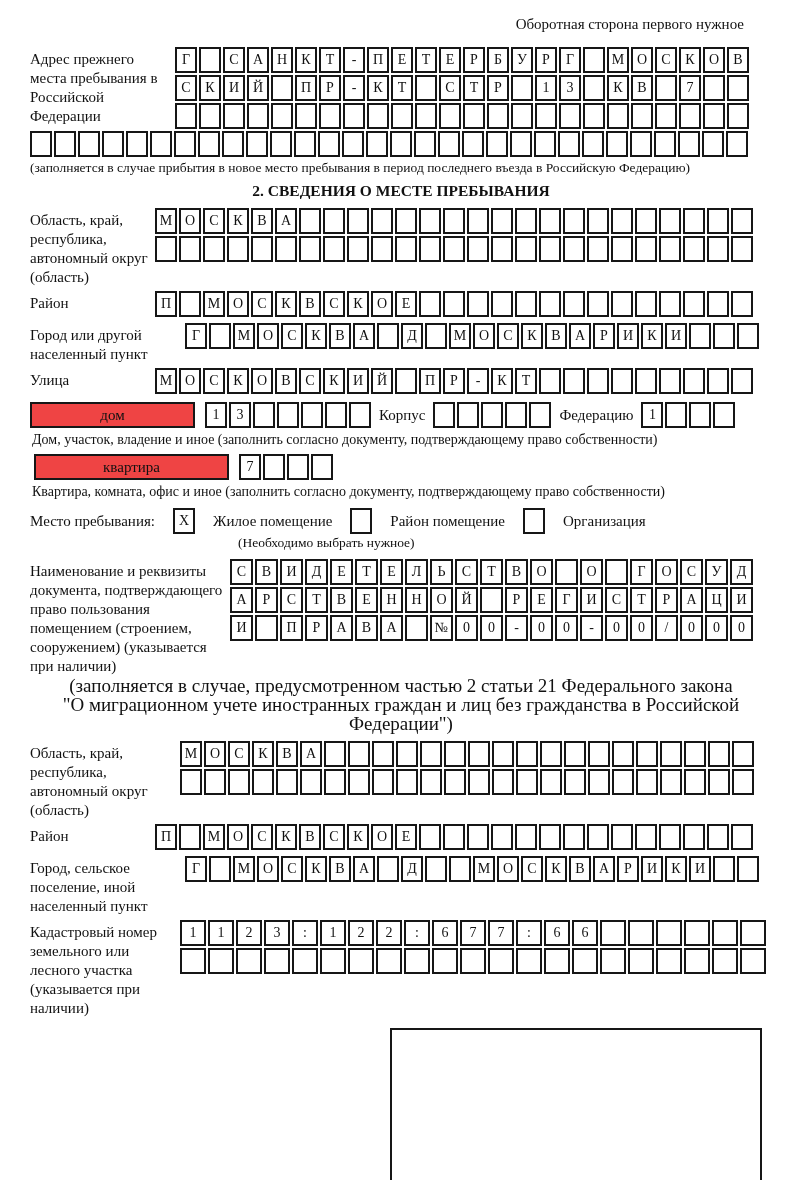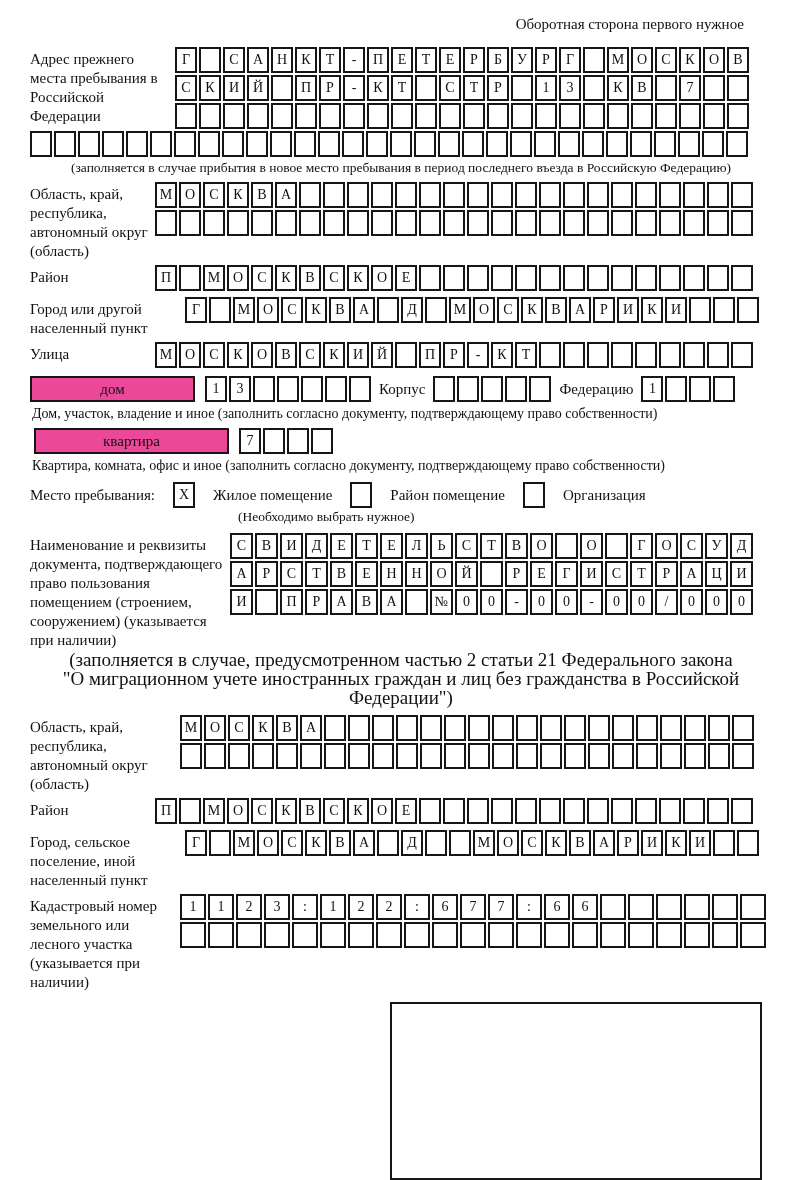--- a/index.html
+++ b/index.html
@@ -16,26 +16,26 @@
   .col{display:flex;flex-direction:column;}
   .cells{display:flex;gap:2px;margin-bottom:2px;}
   .cell{
     width:22px;height:26px;flex:none;box-sizing:border-box;
     border:2px solid #161616;background:#fff;
     display:flex;align-items:center;justify-content:center;
     font-size:14px;line-height:1;
   }
   .cells-md .cell{width:23px;}
   .cells-lg .cell{width:26px;}
-  .caption{font-size:13.5px;text-align:center;margin:3px 0 6px 0;}
+  .caption{font-size:13.5px;margin:3px 0 6px 0;}
   .caption-left{font-size:14px;margin:2px 0 6px 2px;}
   .sec-title{text-align:center;font-weight:bold;font-size:15.5px;margin:6px 0 8px 0;}
   .bigfield{
     height:26px;box-sizing:border-box;border:2px solid #161616;flex:none;
-    display:flex;align-items:center;justify-content:center;font-size:15px;background:#ec4899;
+    display:flex;align-items:center;justify-content:center;font-size:15px;background:#ef4444;
   }
   .inline-lbl{font-size:15px;line-height:26px;padding:0 8px;flex:none;}
   .mesto-row{display:flex;align-items:flex-end;margin-top:8px;}
   .chk{margin:0 10px;}
   .sub-caption{font-size:13.5px;margin:1px 0 8px 208px;}
   .fakt-title{text-align:center;font-weight:bold;font-size:15px;margin:14px 0 8px 0;}
   .fakt-cap{font-size:19px;text-align:center;line-height:19px;}
   .stamp-wrap{margin-left:360px;margin-top:10px;}
   .stamp-box{width:372px;height:178px;border:2px solid #161616;box-sizing:border-box;background:#fff;}
   .mb4{margin-bottom:4px;}
@@ -158,20 +158,21 @@
       <span class="cell"></span>
       <span class="cell"></span>
       <span class="cell"></span>
       <span class="cell"></span>
       <span class="cell"></span>
       <span class="cell"></span>
       <span class="cell"></span>
     </div>
   <div class="caption">(заполняется в случае прибытия в новое место пребывания в период последнего въезда в Российскую Федерацию)</div>
 
+  <div class="sec-title">2. СВЕДЕНИЯ О МЕСТЕ ПРЕБЫВАНИЯ</div>
 
   <div class="row mb4">
     <div class="lbl w125">Область, край, республика, автономный округ (область)</div>
     <div class="col">
       <div class="cells">
           <span class="cell">М</span>
           <span class="cell">О</span>
           <span class="cell">С</span>
           <span class="cell">К</span>
           <span class="cell">В</span>

